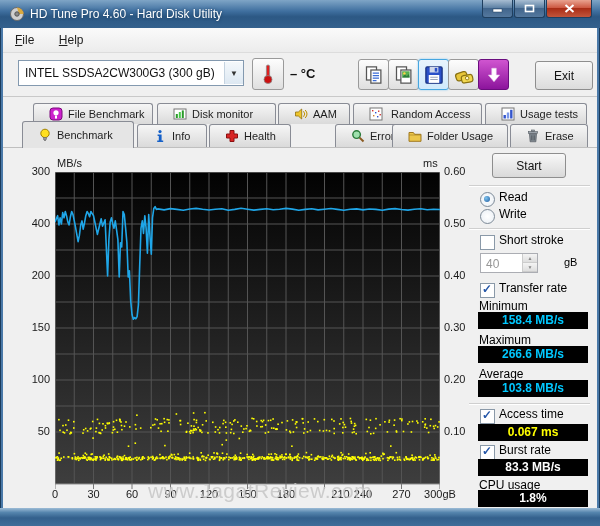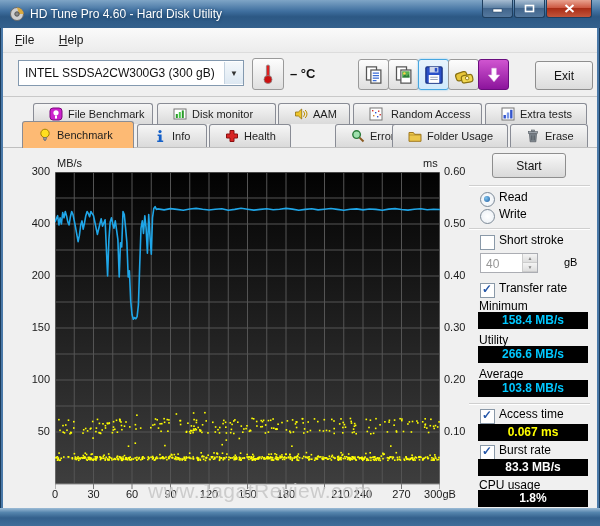--- a/index.html
+++ b/index.html
@@ -32,21 +32,21 @@
   #temp-btn{left:252px;top:58px;width:30px;height:30px;}
   #temp-text{position:absolute;left:290px;top:66px;font-size:13px;font-weight:bold;color:#111;}
   #exit-btn{position:absolute;left:535px;top:61px;width:56px;height:27px;border:1px solid #8e8e8e;border-radius:3px;
     background:linear-gradient(#f8f8f8,#dcdcdc);font-size:12px;color:#111;display:flex;align-items:center;justify-content:center;}
   #tool-sep{position:absolute;left:3px;top:96px;width:594px;height:1px;background:#c9c9c9;}
   
   .tab{position:absolute;height:21px;border:1px solid #898c95;border-bottom:none;border-radius:3px 3px 0 0;
     background:linear-gradient(#f6f6f6,#dadada);display:flex;align-items:center;font-size:11px;color:#1e1e1e;gap:5px;padding-left:15px;box-sizing:border-box;}
   .tab.trow1{top:103px;}
   .tab.trow2{top:124px;height:23px;}
-  .tab.active{top:121px;height:27px;background:#fdba74;z-index:3;}
+  .tab.active{top:121px;height:27px;background:#e5e5e5;z-index:3;}
   #content-line{position:absolute;left:3px;top:147px;width:594px;height:1px;background:#bfbfbf;z-index:1;}
   .tab svg{flex:0 0 auto;}
   
   #plot{position:absolute;left:55px;top:172px;z-index:2;}
   .axlbl{position:absolute;font-size:11px;color:#1a1a1a;z-index:2;}
   .axlbl.right{width:36px;}
   .axlbl.leftlab{width:34px;text-align:right;}
   .axlbl.xlab{width:48px;text-align:center;top:488px;}
   #mbs-label{position:absolute;left:57px;top:157px;font-size:11px;color:#1a1a1a;}
   #ms-label{position:absolute;left:423px;top:157px;font-size:11px;color:#1a1a1a;}
@@ -215,21 +215,21 @@
       </div>
       <div class="tab trow1" style="left: 485px; width: 102px;">
         <span style="display:flex">
           <svg width="14" height="14" viewBox="0 0 14 14">
             <rect x="1" y="1" width="12" height="12" fill="#fff" stroke="#777"></rect>
             <rect x="2.5" y="8" width="2.4" height="3.5" fill="#3355cc"></rect>
             <rect x="5.8" y="5.5" width="2.4" height="6" fill="#7a98ea"></rect>
             <rect x="9.1" y="2.8" width="2.4" height="8.7" fill="#3355cc"></rect>
           </svg>
         </span>
-        <span>Extra tests</span>
+        <span>Usage tests</span>
       </div>
     </div>
   <div id="tab-row2">
       <div class="tab trow2 active" style="left: 22px; width: 112px;">
         <span style="display:flex">
           <svg width="14" height="14" viewBox="0 0 14 14">
             <circle cx="7" cy="5.4" r="4.2" fill="#ffdf1f" stroke="#a08000"></circle>
             <rect x="5.6" y="9.4" width="2.8" height="2.2" fill="#9a9a9a" stroke="#6a6a6a" stroke-width=".6"></rect>
             <rect x="6.1" y="11.8" width="1.8" height="1.2" fill="#7c7c7c"></rect>
           </svg>
@@ -1232,21 +1232,21 @@
     </div>
   </div>
   <span id="gb-label">gB</span>
 
   <div class="cb on" style="top:283px"></div>
   <span class="ctl-label" style="top:281px">Transfer rate</span>
 
   <span class="pnl-label" style="top:299px">Minimum</span>
   <div class="valbox cyan" style="top:312px">158.4 MB/s</div>
 
-  <span class="pnl-label" style="top:333px">Utility</span>
+  <span class="pnl-label" style="top:333px">Maximum</span>
   <div class="valbox cyan" style="top:346px">266.6 MB/s</div>
 
   <span class="pnl-label" style="top:367px">Average</span>
   <div class="valbox cyan" style="top:380px">103.8 MB/s</div>
 
   <div class="sep" style="top:403px"></div>
 
   <div class="cb on" style="top:409px"></div>
   <span class="ctl-label" style="top:407px">Access time</span>
   <div class="valbox yellow" style="top:424px">0.067 ms</div>

